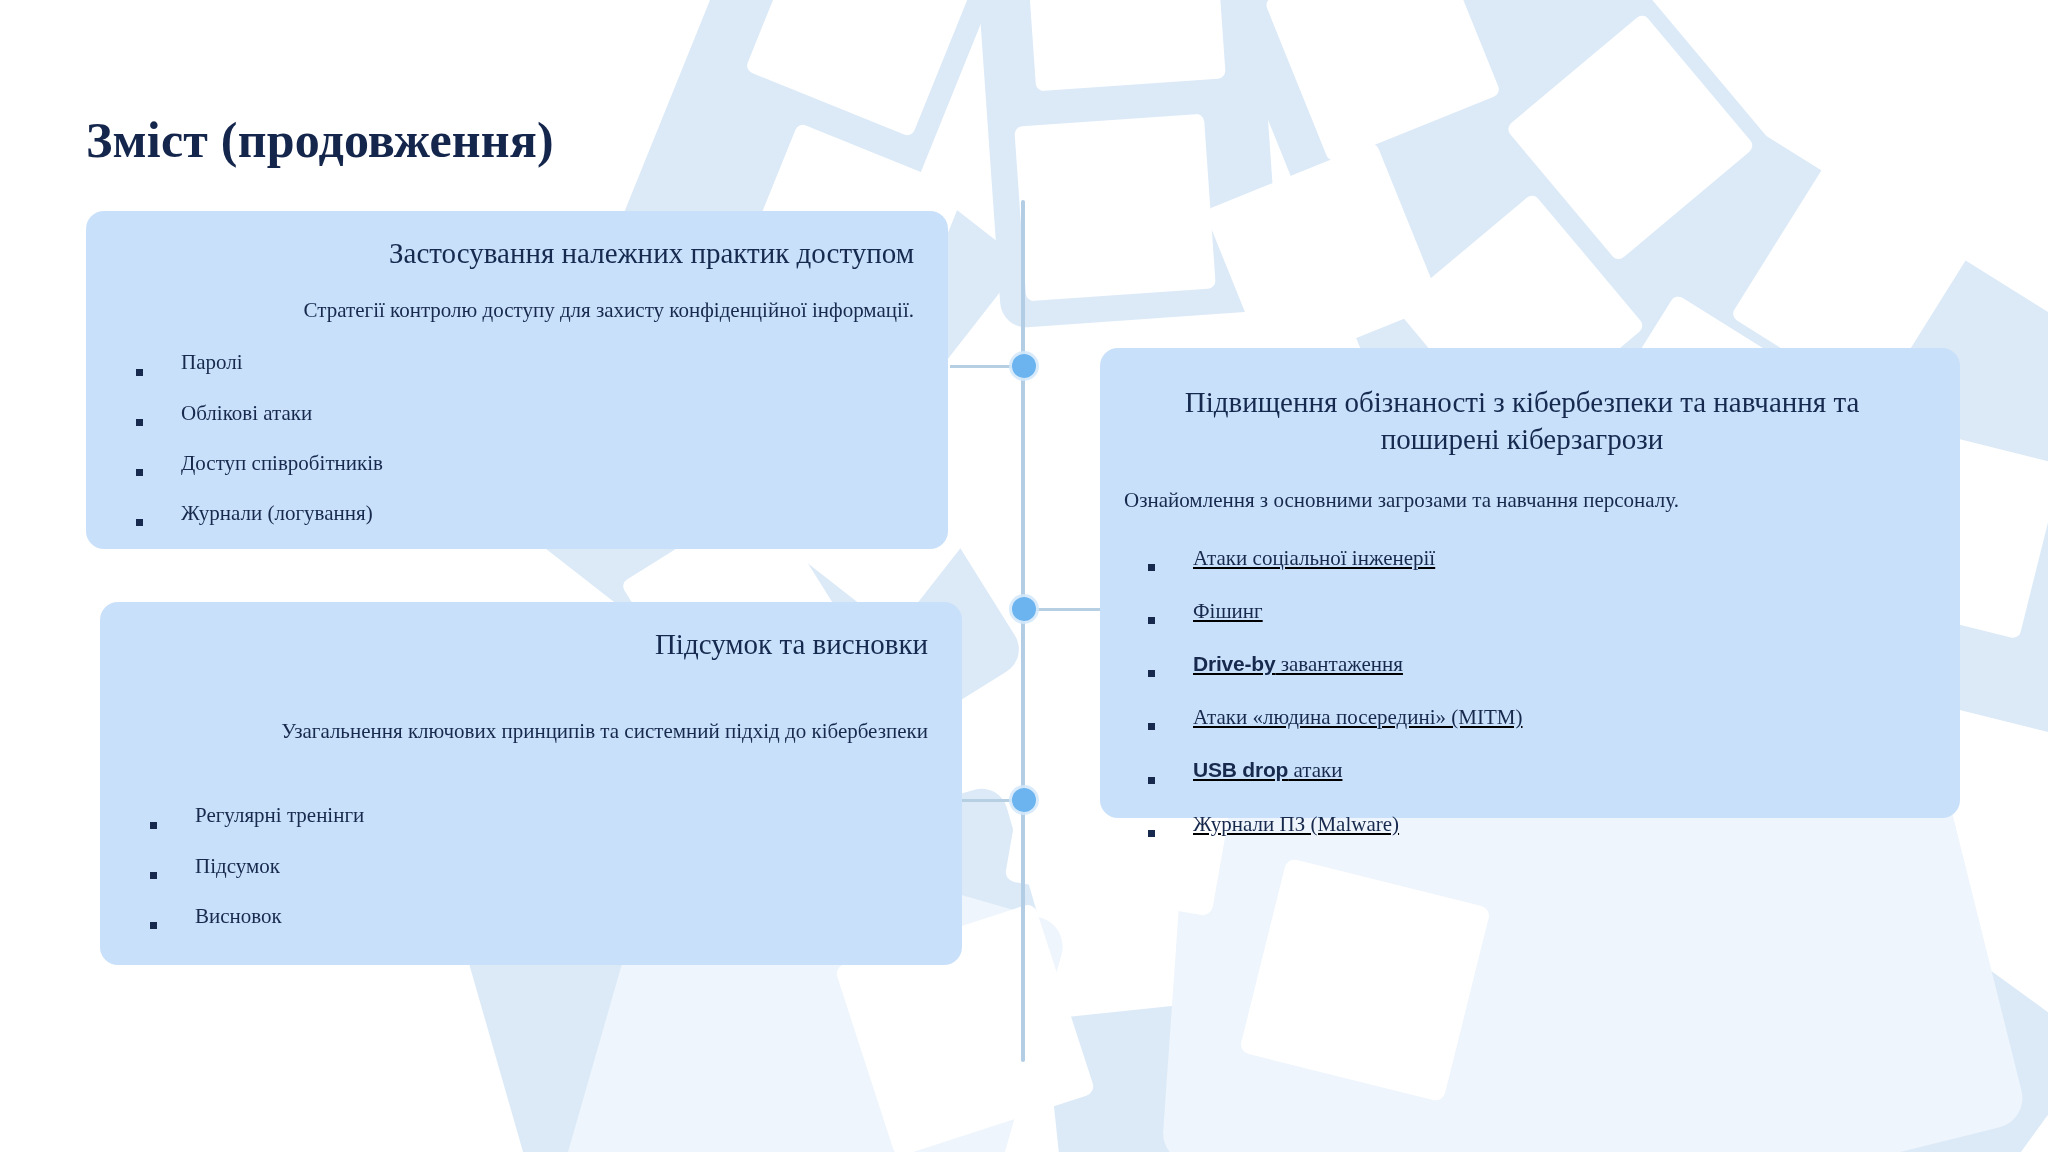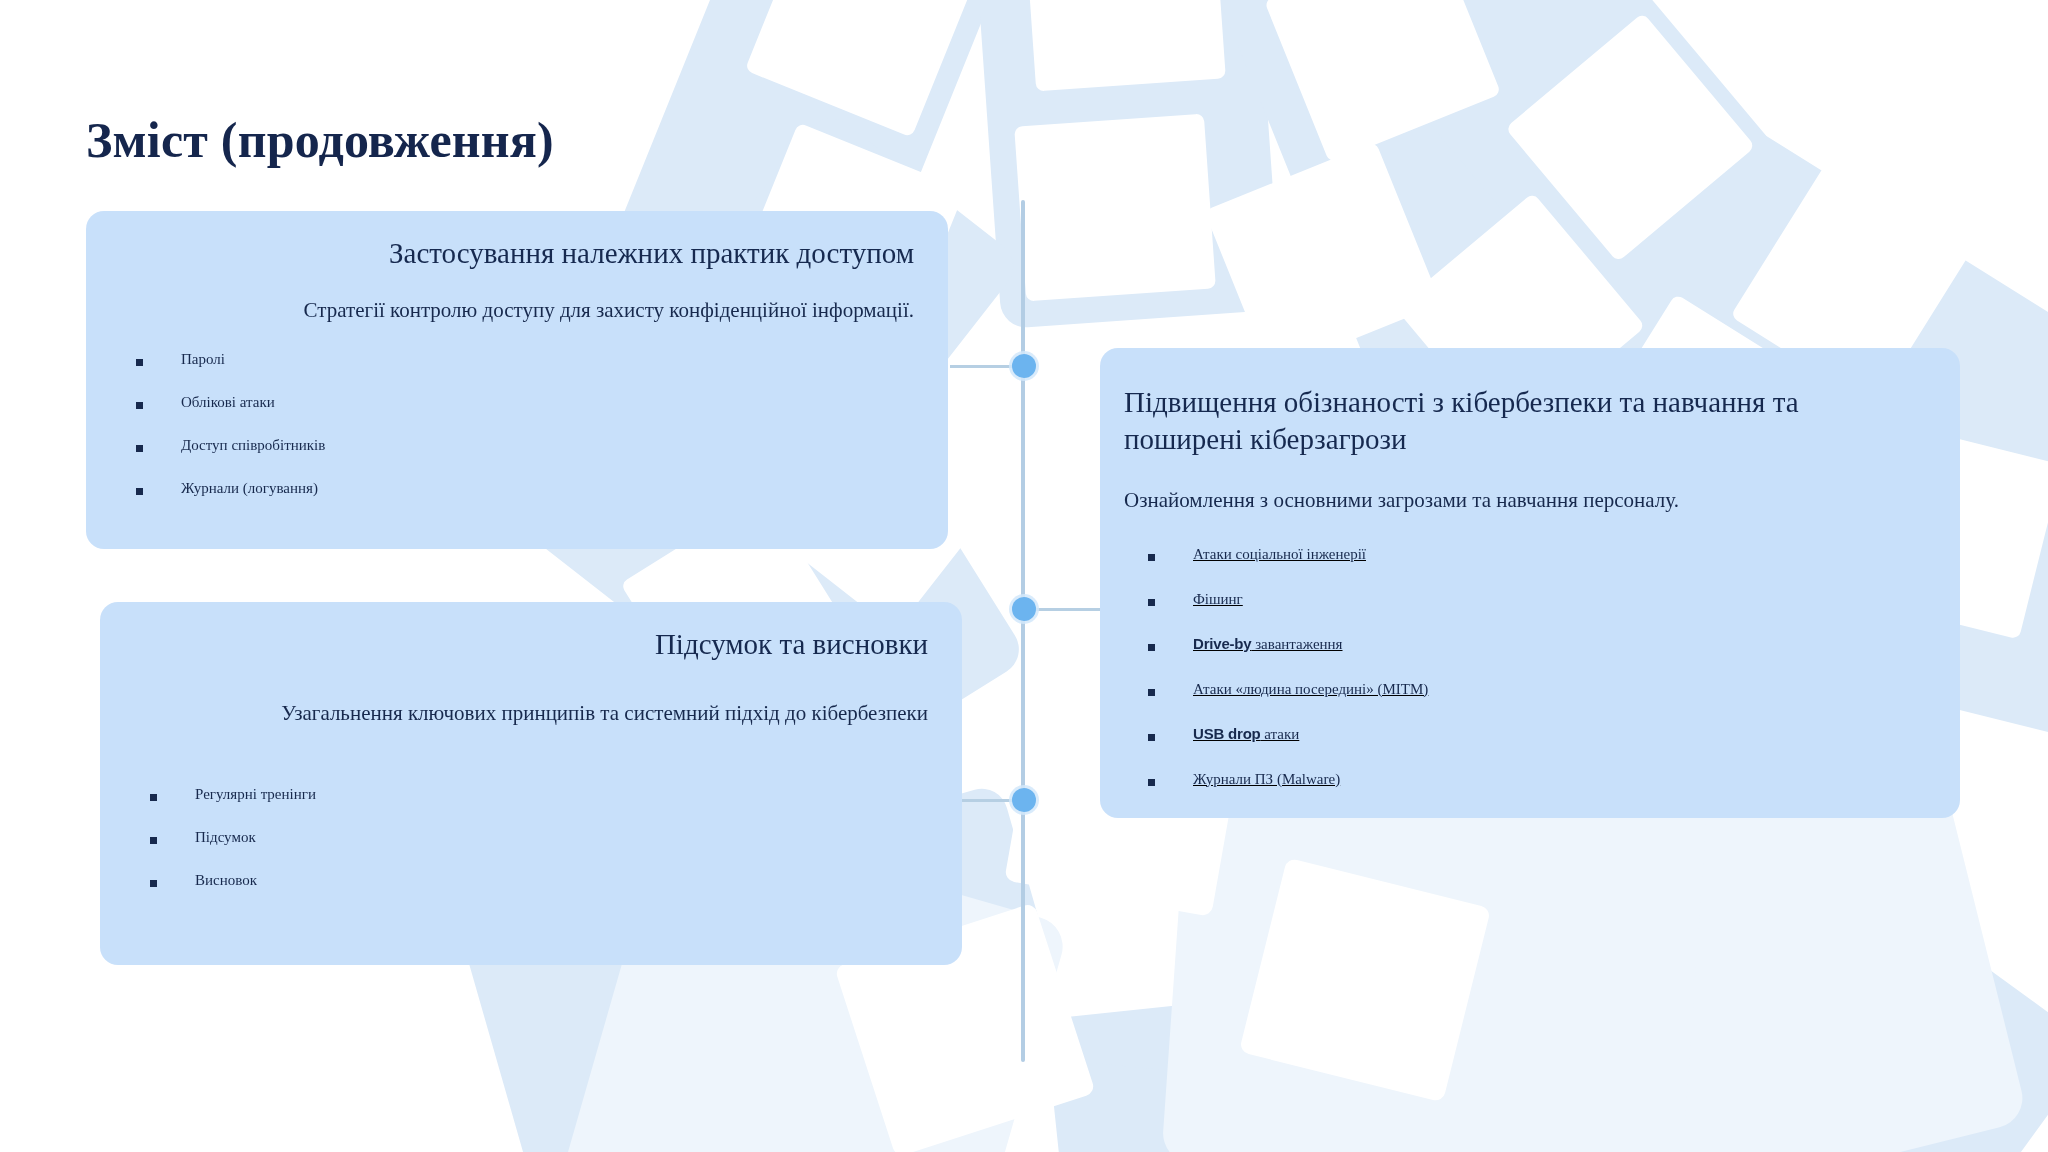--- a/index.html
+++ b/index.html
@@ -100,49 +100,49 @@
     padding: 36px 40px 30px 24px;
   }
 
   .card-title {
     color: #16294f;
     font-size: 29px;
     line-height: 1.28;
     font-family: "Liberation Serif", "DejaVu Serif", serif;
   }
   .card-title.right-align { text-align: right; padding-right: 8px; }
-  .card-title.left-align  { text-align: left; }
+  .card-title.left-align  { text-align: center; }
 
   .card-subtitle {
     color: #17294d;
     font-size: 21px;
     line-height: 1.35;
     font-family: "Liberation Serif", "DejaVu Serif", serif;
   }
   .card-subtitle.right-align { text-align: right; padding-right: 8px; }
   .card-subtitle.left-align  { text-align: left; }
 
   #card-access .card-subtitle  { margin-top: 24px; }
-  #card-summary .card-subtitle { margin-top: 36px; }
+  #card-summary .card-subtitle { margin-top: 54px; }
   #card-awareness .card-subtitle { margin-top: 28px; }
 
   .bullet-list {
     list-style: none;
     margin: 0;
     padding: 0;
   }
   #card-access .bullet-list   { margin-top: 26px; }
   #card-summary .bullet-list  { margin-top: 58px; }
   #card-awareness .bullet-list{ margin-top: 30px; text-decoration: underline; }
 
   .bullet-item {
     display: flex;
-    align-items: flex-start;
+    align-items: flex-end;
     color: #17294d;
-    font-size: 15px;
+    font-size: 21px;
     line-height: 1.2;
   }
   #card-access .bullet-item   { margin-bottom: 25px; padding-left: 24px; }
   #card-summary .bullet-item  { margin-bottom: 25px; padding-left: 24px; }
   #card-awareness .bullet-item{ margin-bottom: 27px; padding-left: 24px; }
 
   .bullet-mark {
     flex: 0 0 auto;
     width: 7px;
     height: 7px;

